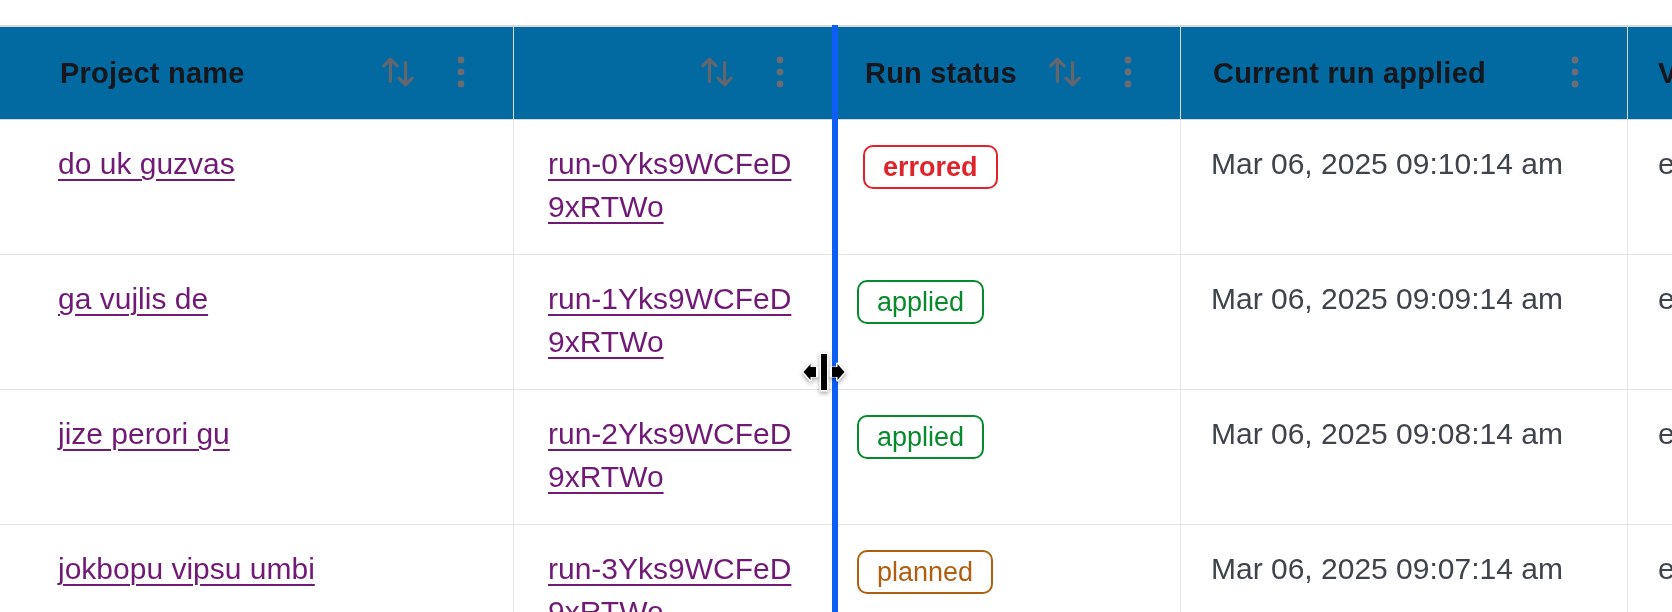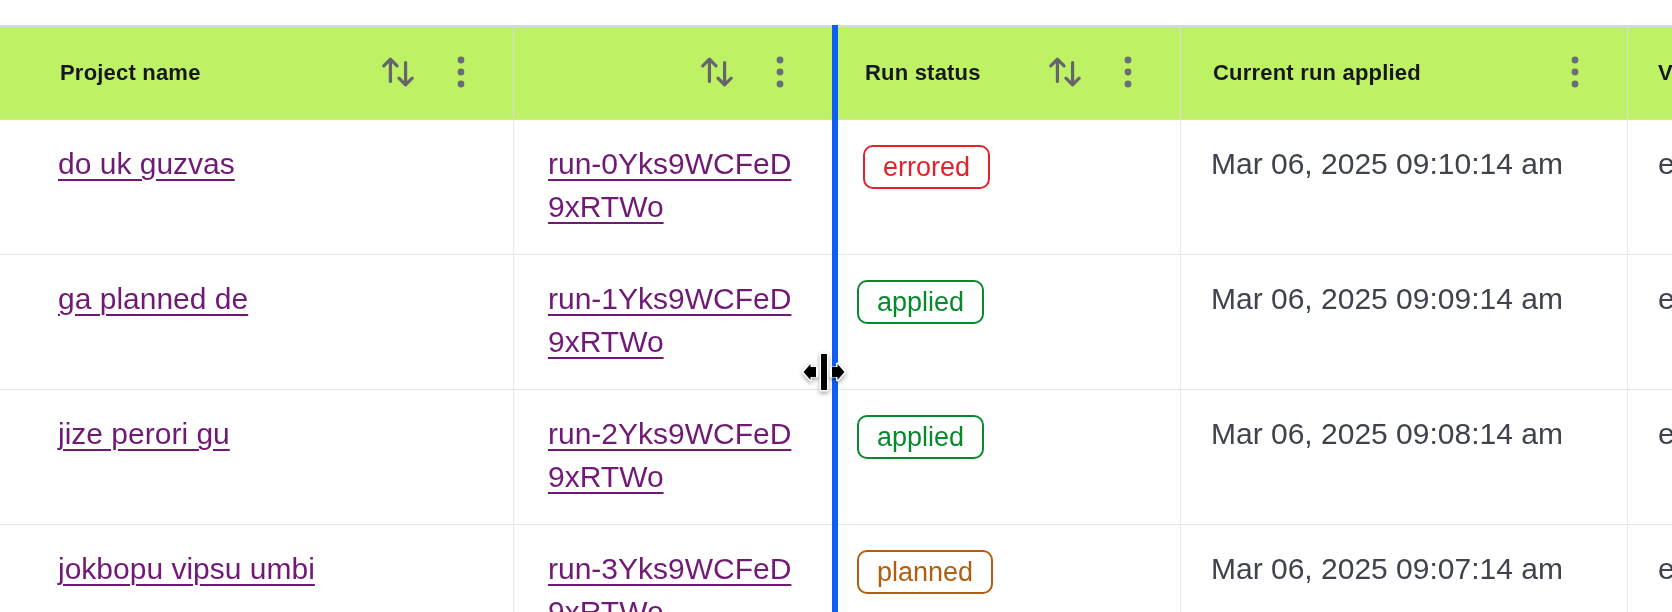--- a/index.html
+++ b/index.html
@@ -9,25 +9,25 @@
     background:#fff; font-family:"Liberation Sans", sans-serif;
   }
   .tbl {
     position:absolute; left:0; top:25px; width:1672px;
     display:grid;
     grid-template-columns:28px 486px 319px 348px 447px 44px;
     border-top:2px solid #d8d9dc;
   }
   
   .th {
-    height:93px; background:#bef264;
+    height:93px; background:#0369a1;
     border-bottom:1px solid #d7d8dc; border-right:1px solid #dadbdf;
     display:flex; align-items:center;
     padding:0 48px 0 32px;
-    color:#15171c; font-size:22px; font-weight:700; letter-spacing:.2px;
+    color:#15171c; font-size:29px; font-weight:700; letter-spacing:.2px;
     white-space:nowrap; overflow:hidden;text-align:center;
   }
   .th.no-r { border-right:none; }
   .th .spacer { flex:1; }
   .th .icons { display:flex; align-items:center; gap:40px; }
   .icon-btn { display:flex; align-items:center; justify-content:center; cursor:pointer; background:none; border:none; padding:0; }
   
   .td {
     height:135px; background:#fff;
     border-bottom:1px solid #e3e4e8; border-right:1px solid #e6e7ea;
@@ -161,29 +161,29 @@
       <span>V</span>
     </div>
 
     <div class="td"></div>
     <div class="td">
       <a class="cell-link">do uk guzvas</a>
     </div>
     <div class="td pad2">
       <a class="cell-link run-link">run-0Yks9WCFeD9xRTWo</a>
     </div>
-    <div class="td" style="">
+    <div class="td" style="font-weight:bold;">
       <span class="badge errored">errored</span>
     </div>
     <div class="td">Mar 06, 2025 09:10:14 am</div>
     <div class="td no-r">e</div>
 
     <div class="td"></div>
     <div class="td">
-      <a class="cell-link">ga planned de</a>
+      <a class="cell-link">ga vujlis de</a>
     </div>
     <div class="td pad2">
       <a class="cell-link run-link">run-1Yks9WCFeD9xRTWo</a>
     </div>
     <div class="td" style="padding-left:24px;">
       <span class="badge applied">applied</span>
     </div>
     <div class="td">Mar 06, 2025 09:09:14 am</div>
     <div class="td no-r">e</div>
 

